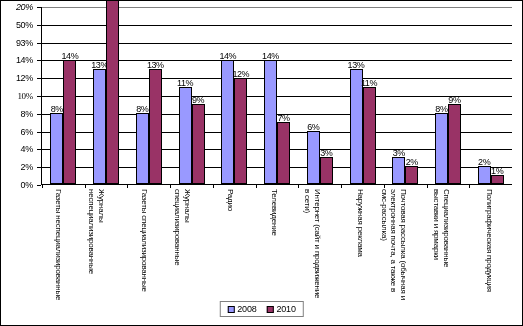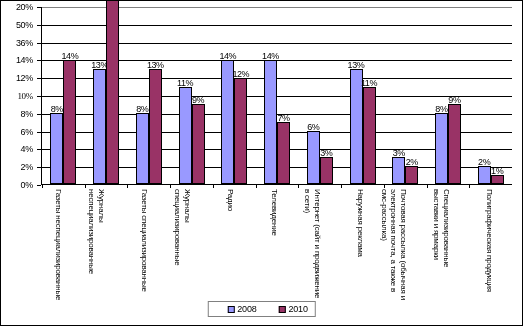--- a/index.html
+++ b/index.html
@@ -116,44 +116,44 @@
     left:50%;
     transform:translateX(-50%);
     top:300px;
     border:1px solid #808080;
     background:#fff;
     padding:2px 7px;
     display:flex;
     align-items:center;
     gap:10px;
   }
-  .legend-entry{display:flex;align-items:center;gap:3px;margin-left:12px;}
+  .legend-entry{display:flex;align-items:center;gap:3px;}
   .legend-swatch{
     width:7px;height:7px;
     border:1px solid #000;
     box-sizing:border-box;
     display:inline-block;
   }
   .legend-swatch.s2008{background:#9999FF;}
   .legend-swatch.s2009{background:#993366;}
   .legend-text{font-size:9px;color:#000;letter-spacing:-0.2px;}
 </style>
 </head>
 <body>
 
 <div id="chart-frame">
 
   <div id="plot-wrap">
 
     <div id="y-axis-labels">
-        <div class="y-tick-label" style="top: 0px;">20%</div>
+        <div class="y-tick-label" style="top: 0px; font-style: italic;">20%</div>
         <div class="y-tick-mark" style="top: 0px;"></div>
         <div class="y-tick-label" style="top: 17.8px;">50%</div>
         <div class="y-tick-mark" style="top: 17.8px;"></div>
-        <div class="y-tick-label" style="top: 35.6px;">36%</div>
+        <div class="y-tick-label" style="top: 35.6px;">93%</div>
         <div class="y-tick-mark" style="top: 35.6px;"></div>
         <div class="y-tick-label" style="top: 53.4px;">14%</div>
         <div class="y-tick-mark" style="top: 53.4px;"></div>
         <div class="y-tick-label" style="top: 71.2px;">12%</div>
         <div class="y-tick-mark" style="top: 71.2px;"></div>
         <div class="y-tick-label" style="top: 89px; font-family: Liberation Serif, serif;">10%</div>
         <div class="y-tick-mark" style="top: 89px;"></div>
         <div class="y-tick-label" style="top: 106.8px;">8%</div>
         <div class="y-tick-mark" style="top: 106.8px;"></div>
         <div class="y-tick-label" style="top: 124.6px;">6%</div>

